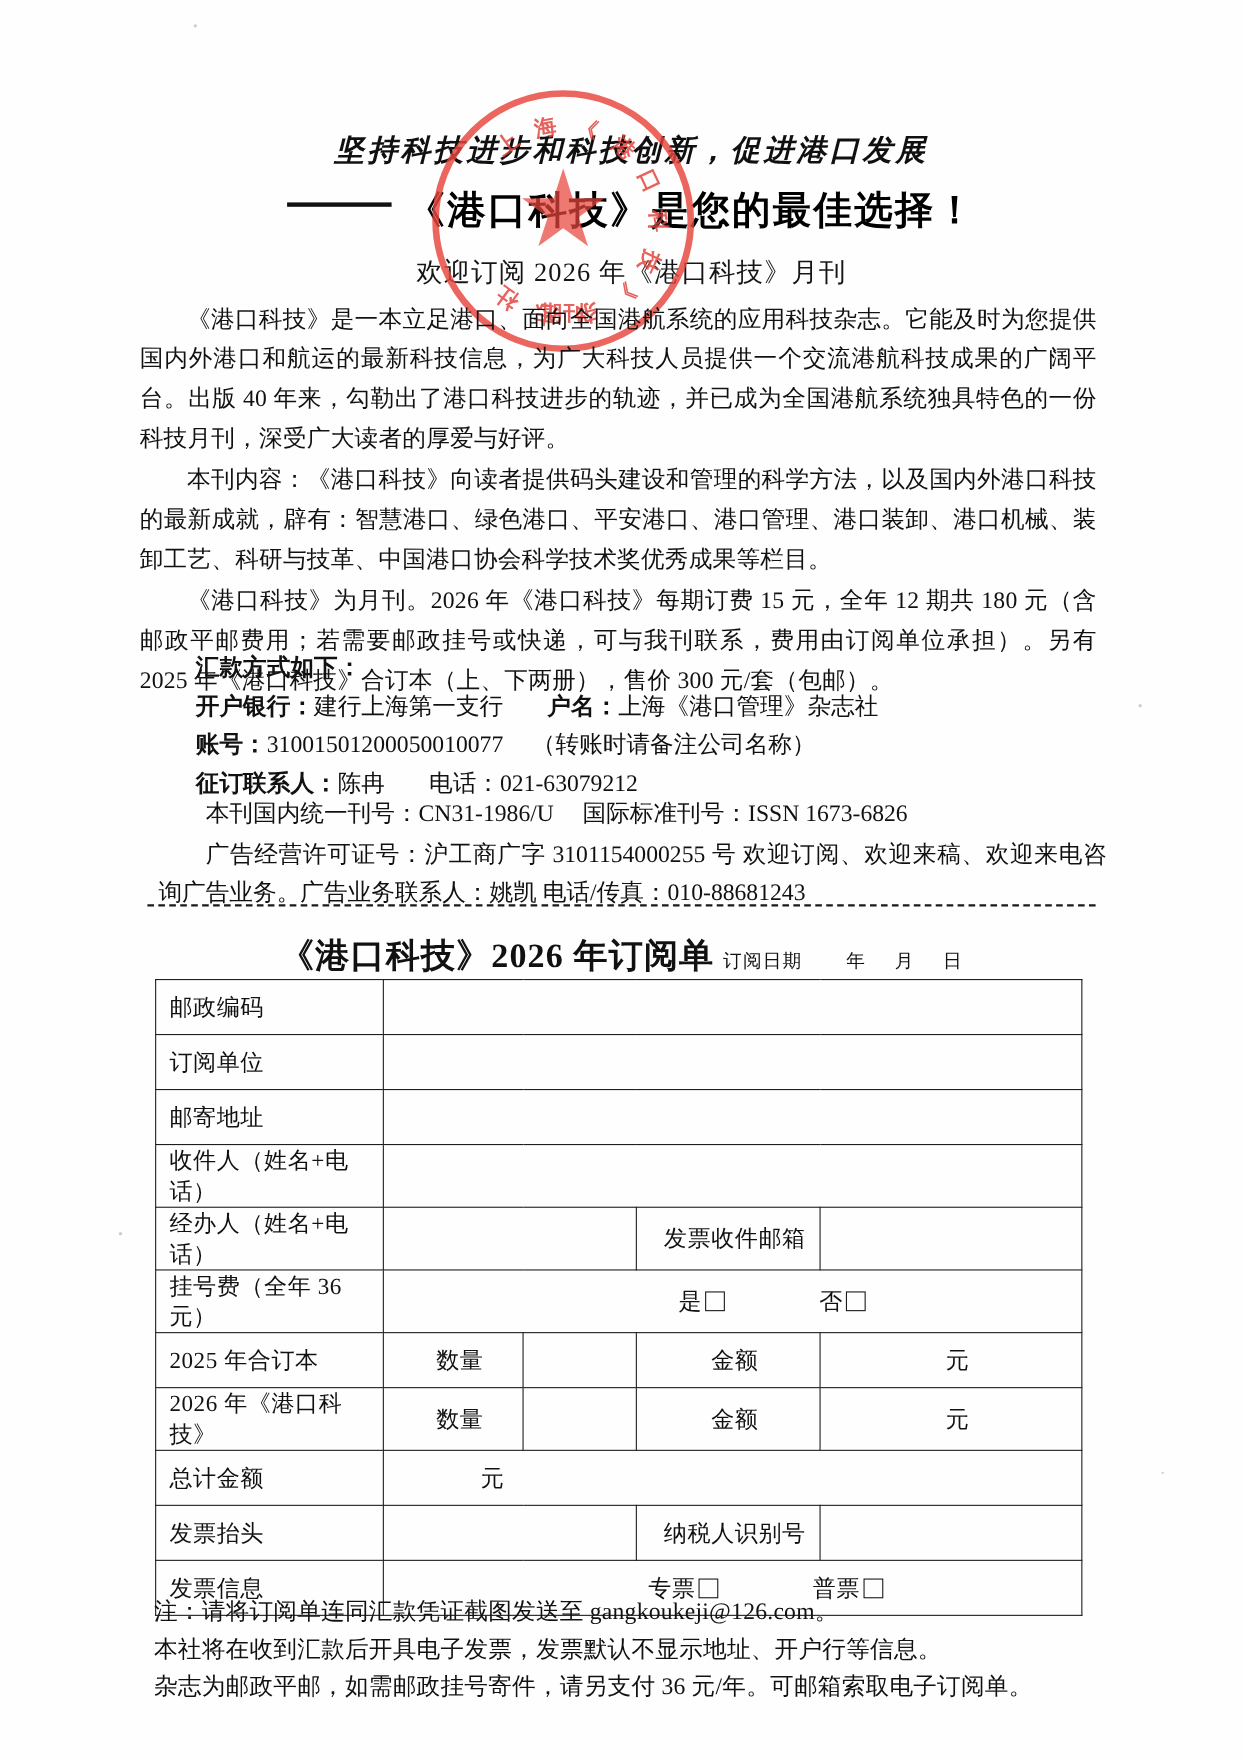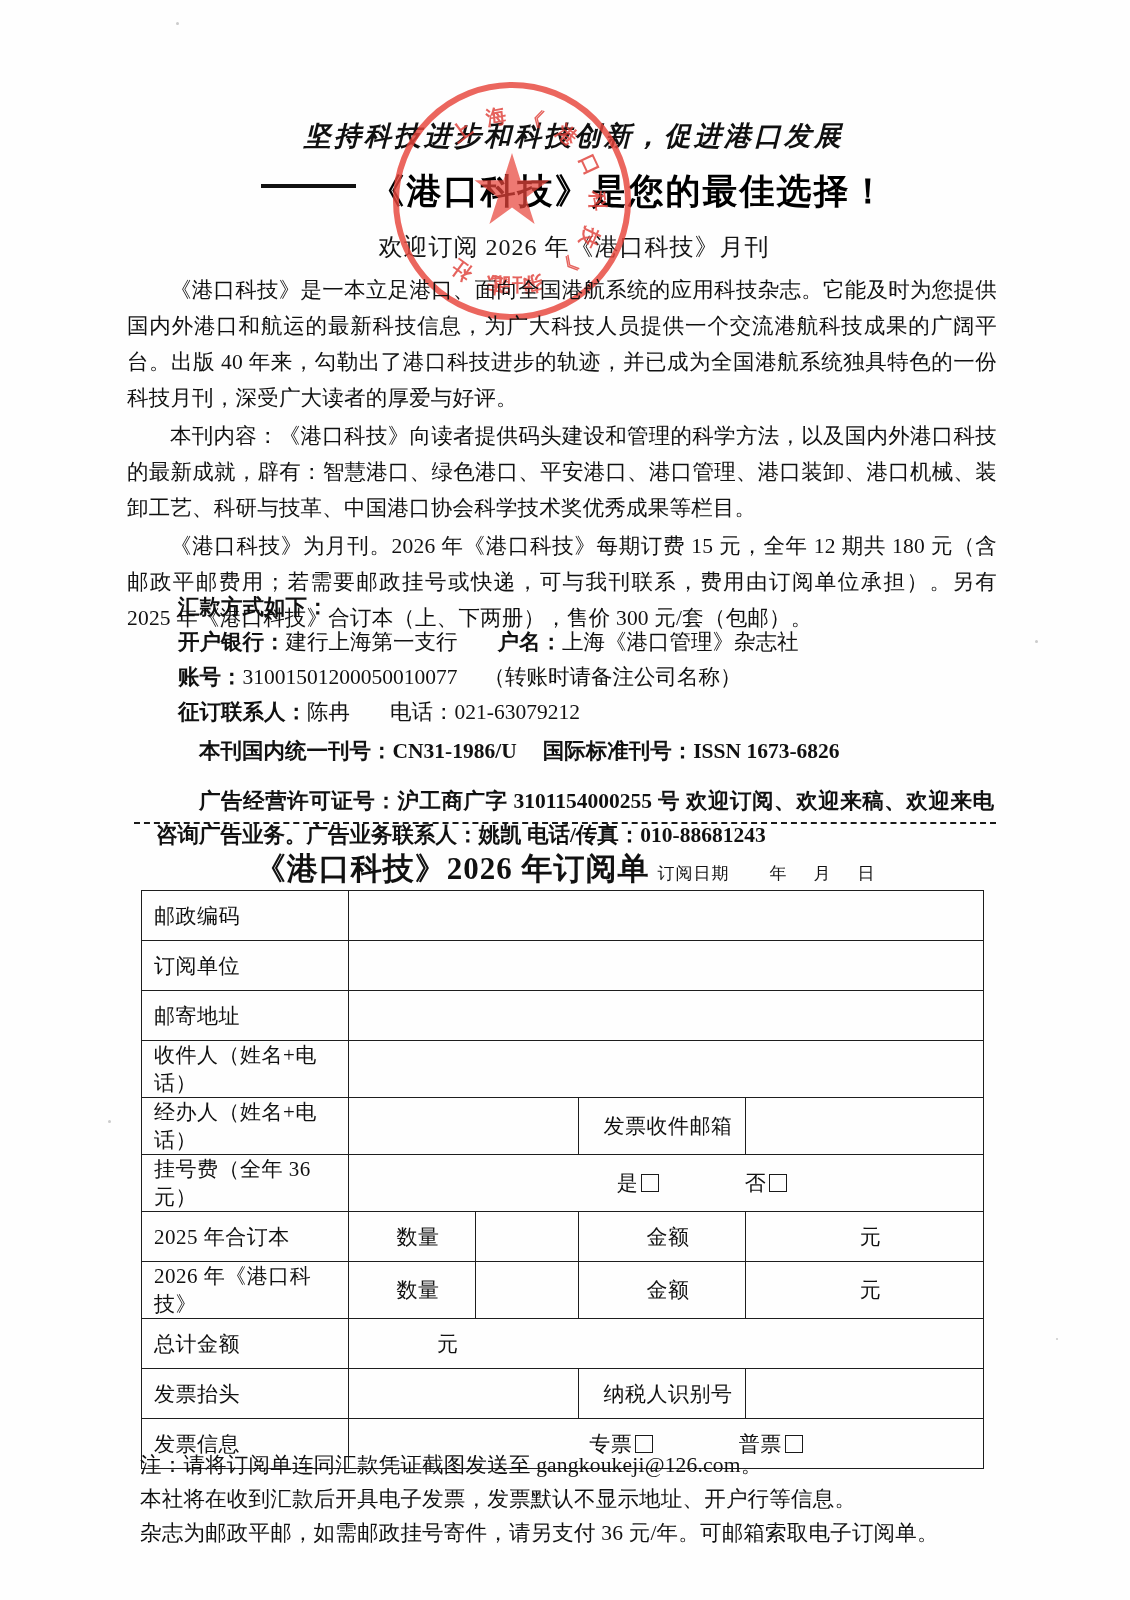--- a/index.html
+++ b/index.html
@@ -86,21 +86,21 @@
   .remit b{font-weight:700;}
   .gap-l{display:inline-block;width:40px;}
   .gap-m{display:inline-block;width:26px;}
 
   
   .issn{
     position:absolute;left:140px;top:718px;width:870px;
     font-size:21.5px;line-height:34px;
     text-align:justify;text-justify:inter-ideograph;
   }
-  .issn p{margin:16px;text-indent:2em;font-weight:bold;}
+  .issn p{margin:4px;text-indent:2em;}
 
   
   .divider{
     position:absolute;left:134px;top:822px;width:862px;
     border-top:2.5px dashed #1a1a1a;
   }
 
   
   .form-title{
     position:absolute;left:0;right:0;top:848px;text-align:center;

